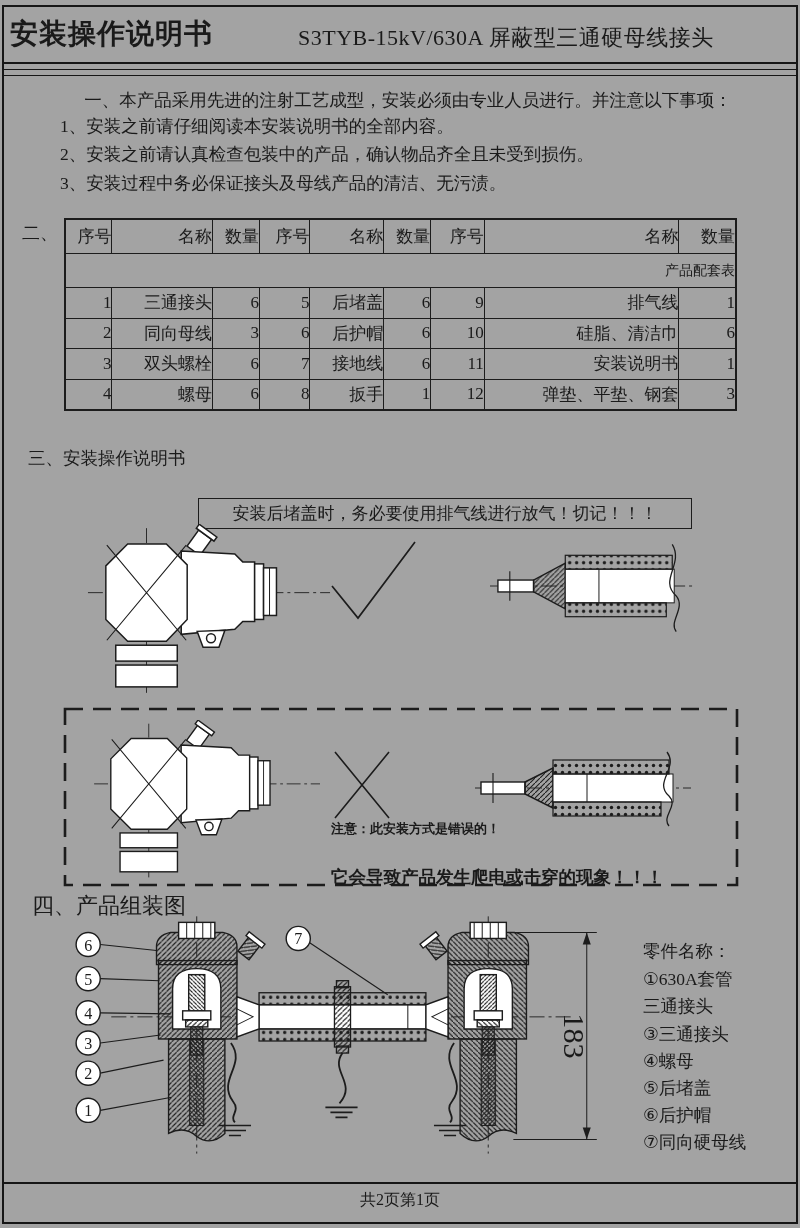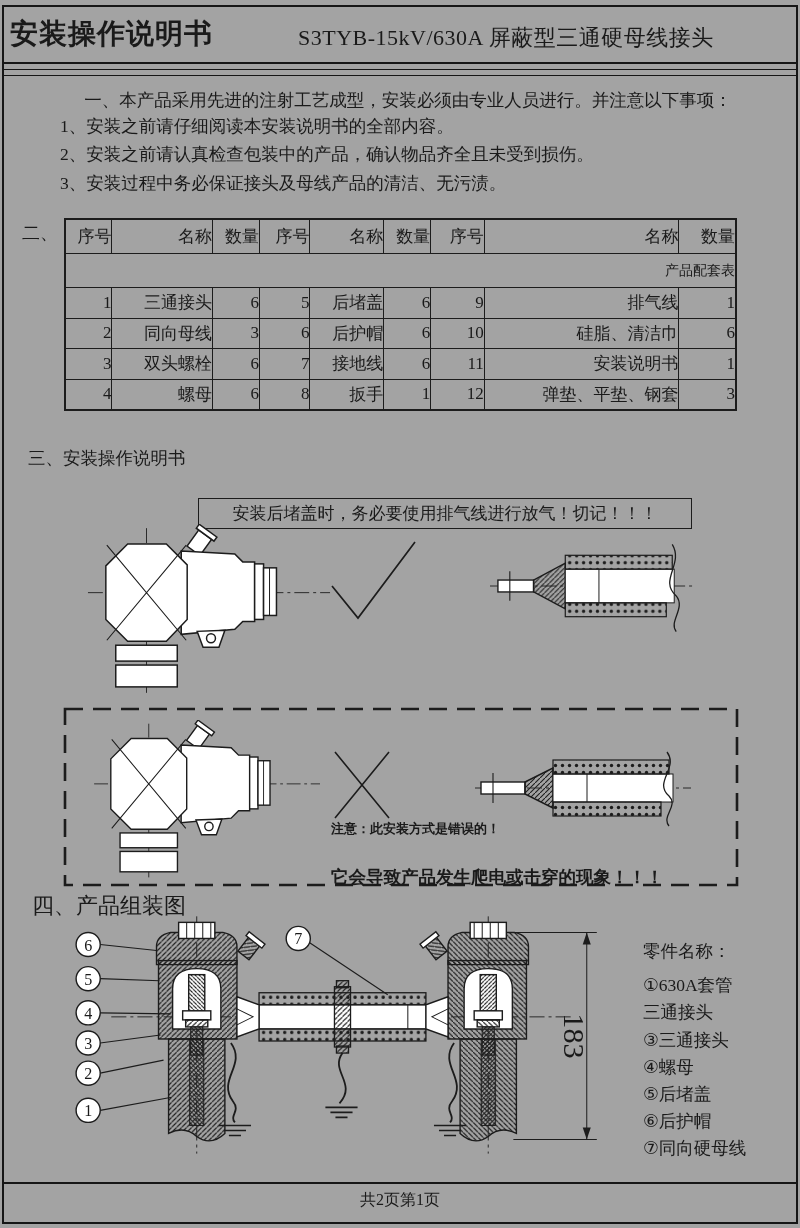--- a/index.html
+++ b/index.html
@@ -34,21 +34,21 @@
 
   .s3-head { left:28px; top:446px; font-size:17.5px; }
   .warn-box { left:198px; top:498px; width:492px; height:29px; border:1.8px solid #1c1c1c;
     font-size:17px; text-align:center; line-height:29px; }
 
   .note1 { left:331px; top:820px; font-size:13px; font-weight:bold; }
   .note2 { left:331px; top:849px; font-size:17.5px; font-weight:bold;margin-top:16px; }
 
   .s4-head { left:32px; top:891px; font-size:22px; }
   .parts-list { left:643px; top:938px; font-size:17.5px; line-height:27.2px; white-space:nowrap; }
-  .parts-list .plt { margin-bottom:7px; }
+  .parts-list .plt { margin-bottom:1px; }
 
   .footer-text { left:0; top:1190px; width:100%; text-align:center; font-size:16px; }
 
   svg { display:block; }
   .cl { stroke-dasharray:15 4 3 4; stroke-width:0.9; }
 </style>
 </head>
 <body>
 
 <div class="page">

